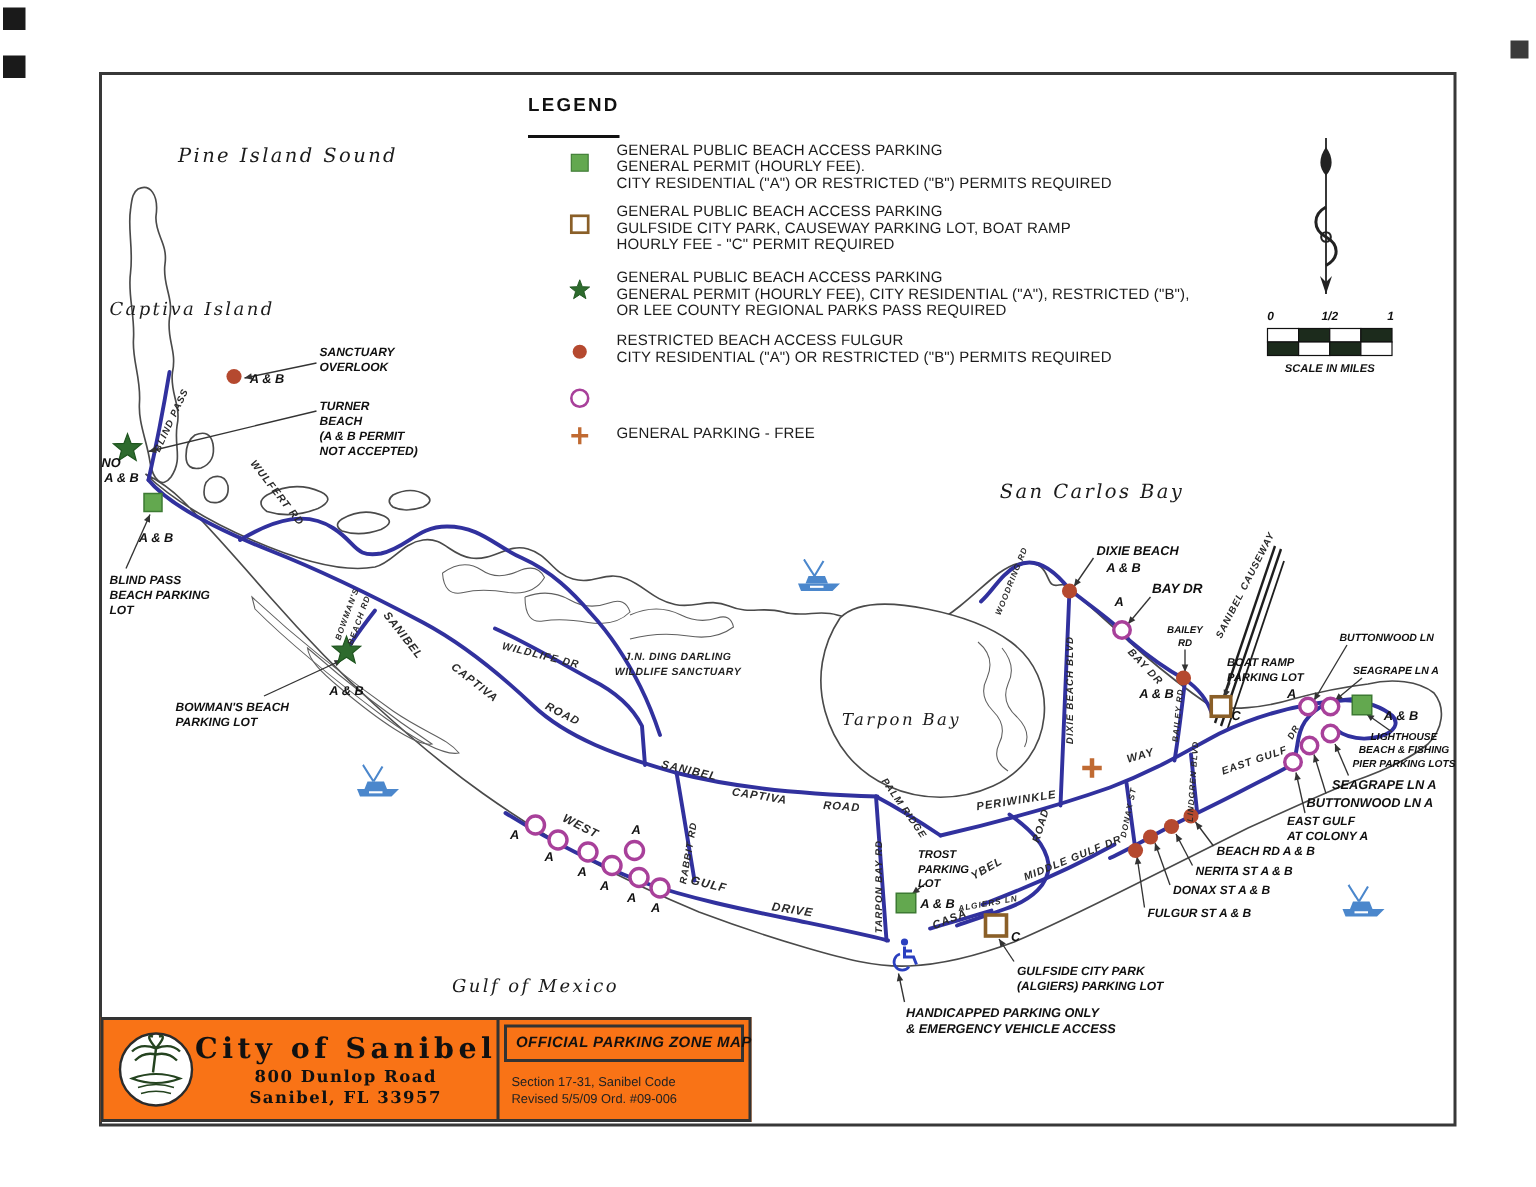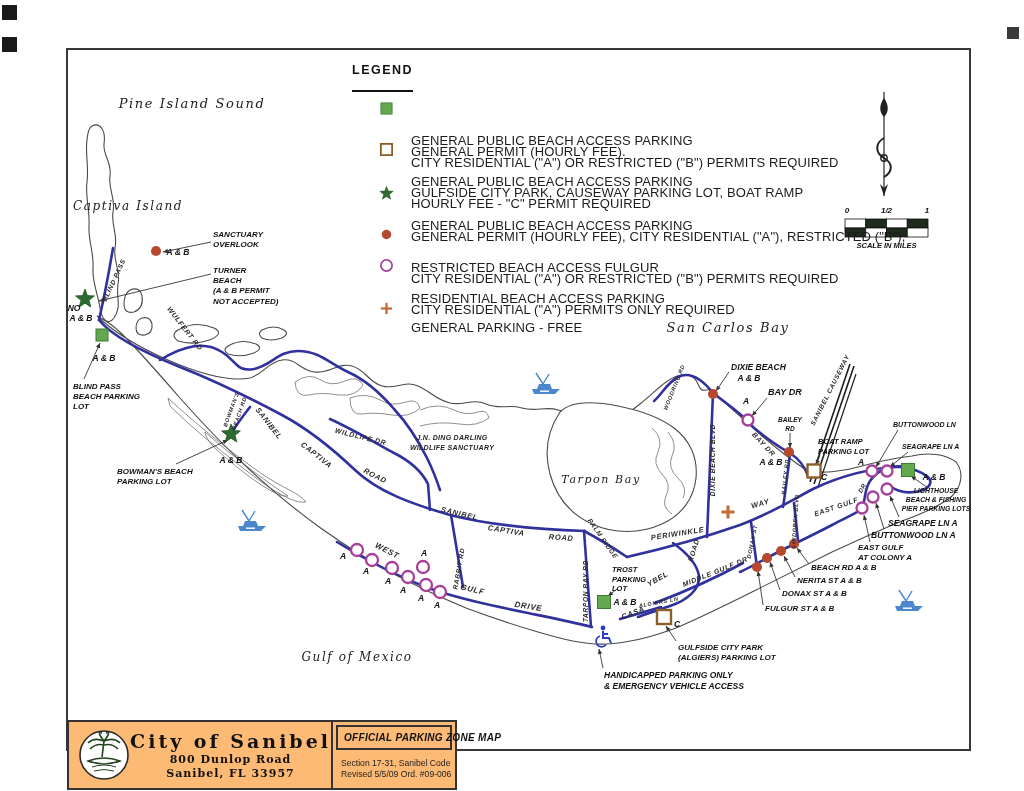--- a/index.html
+++ b/index.html
@@ -20,25 +20,25 @@
   .outline{stroke:#4a4a4a;stroke-width:1.1;fill:#ffffff;}
   .wetl{stroke:#5f5f5f;stroke-width:0.7;fill:none;}
   .road{stroke:#31319e;stroke-width:2.6;fill:none;stroke-linecap:round;stroke-linejoin:round;}
   .cway{stroke:#1e1e1e;fill:none;}
 
   
   #legend-title{position:absolute;left:352px;top:63px;font-weight:bold;font-size:12.5px;
     letter-spacing:1.5px;color:#111;border-bottom:2px solid #111;padding-bottom:13px;}
   .lg-item{position:absolute;left:379px;display:flex;gap:17px;}
   .lg-marker{width:15px;height:15px;flex:none;}
-  .lg-text{font-size:13px;line-height:10.9px;color:#1c1c1c;letter-spacing:0.1px;white-space:nowrap;margin-top:40px;}
+  .lg-text{font-size:10px;line-height:10.9px;color:#1c1c1c;letter-spacing:0.1px;white-space:nowrap;}
 
   
-  #title-block{position:absolute;left:67px;top:678px;width:390px;height:70px;background:#fdba74;
-     border:2px solid #333;display:flex;box-sizing:border-box;margin-top:42px;}
+  #title-block{position:absolute;left:67px;top:678px;width:434px;height:70px;background:#f97316;
+     border:2px solid #333;display:flex;box-sizing:border-box;}
   .tb-left{width:262px;position:relative;display:flex;align-items:center;box-sizing:border-box;}
   #seal{margin-left:9px;flex:none;}
   .tb-addr{flex:1;text-align:center;font-family:"DejaVu Serif",serif;color:#111;}
   .tb-city{font-size:19px;font-weight:bold;letter-spacing:3px;white-space:nowrap;}
   .tb-line{font-size:11px;font-weight:bold;letter-spacing:1px;margin-top:1px;}
   .tb-right{flex:1;border-left:2px solid #333;position:relative;box-sizing:border-box;}
   .tb-title-box{position:absolute;left:3px;right:3px;top:3px;height:25px;border:2px solid #333;
      display:flex;align-items:center;padding-left:6px;box-sizing:border-box;}
   .tb-title{font-style:italic;font-weight:bold;font-size:10px;letter-spacing:0.3px;color:#111;white-space:nowrap;}
   .tb-section{position:absolute;left:8px;top:36px;font-size:8.6px;line-height:11px;color:#222;}
@@ -369,39 +369,36 @@
           <div>HOURLY FEE - "C" PERMIT REQUIRED</div>
         </div>
       </div>
       <div class="lg-item" style="top: 181px;">
         <svg viewBox="-10 -10 20 20" class="lg-marker" style="margin-top: 5px;">
           <path d="M0.0,-9.3L2.3,-3.2L8.8,-2.9L3.7,1.2L5.5,7.5L0.0,3.9L-5.5,7.5L-3.7,1.2L-8.8,-2.9L-2.3,-3.2Z" fill="#2e6b2e" stroke="#1e551e" stroke-width="0.8"></path>
         </svg>
         <div class="lg-text">
           <div>GENERAL PUBLIC BEACH ACCESS PARKING</div>
           <div>GENERAL PERMIT (HOURLY FEE), CITY RESIDENTIAL ("A"), RESTRICTED ("B"),</div>
+          <div>OR LEE COUNTY REGIONAL PARKS PASS REQUIRED</div>
         </div>
       </div>
       <div class="lg-item" style="top: 223px;">
         <svg viewBox="-10 -10 20 20" class="lg-marker" style="margin-top: 4px;">
           <circle cx="0" cy="0" r="6.3" fill="#b5492f"></circle>
         </svg>
         <div class="lg-text">
           <div>RESTRICTED BEACH ACCESS FULGUR</div>
           <div>CITY RESIDENTIAL ("A") OR RESTRICTED ("B") PERMITS REQUIRED</div>
         </div>
       </div>
       <div class="lg-item" style="top: 254px;">
         <svg viewBox="-10 -10 20 20" class="lg-marker" style="margin-top: 4px;">
           <circle cx="0" cy="0" r="7.5" fill="#fff" stroke="#a8409a" stroke-width="2.3"></circle>
         </svg>
-        <div class="lg-text">
-          <div>RESIDENTIAL BEACH ACCESS PARKING</div>
-          <div>CITY RESIDENTIAL ("A") PERMITS ONLY REQUIRED</div>
-        </div>
       </div>
       <div class="lg-item" style="top: 283px; align-items: center;">
         <svg viewBox="-10 -10 20 20" class="lg-marker" style="margin-top: 0px;">
           <g stroke="#c06a32" stroke-width="3">
             <line x1="-7.5" y1="0" x2="7.5" y2="0"></line>
             <line x1="0" y1="-7.5" x2="0" y2="7.5"></line>
           </g>
         </svg>
         <div class="lg-text">
           <div>GENERAL PARKING - FREE</div>

